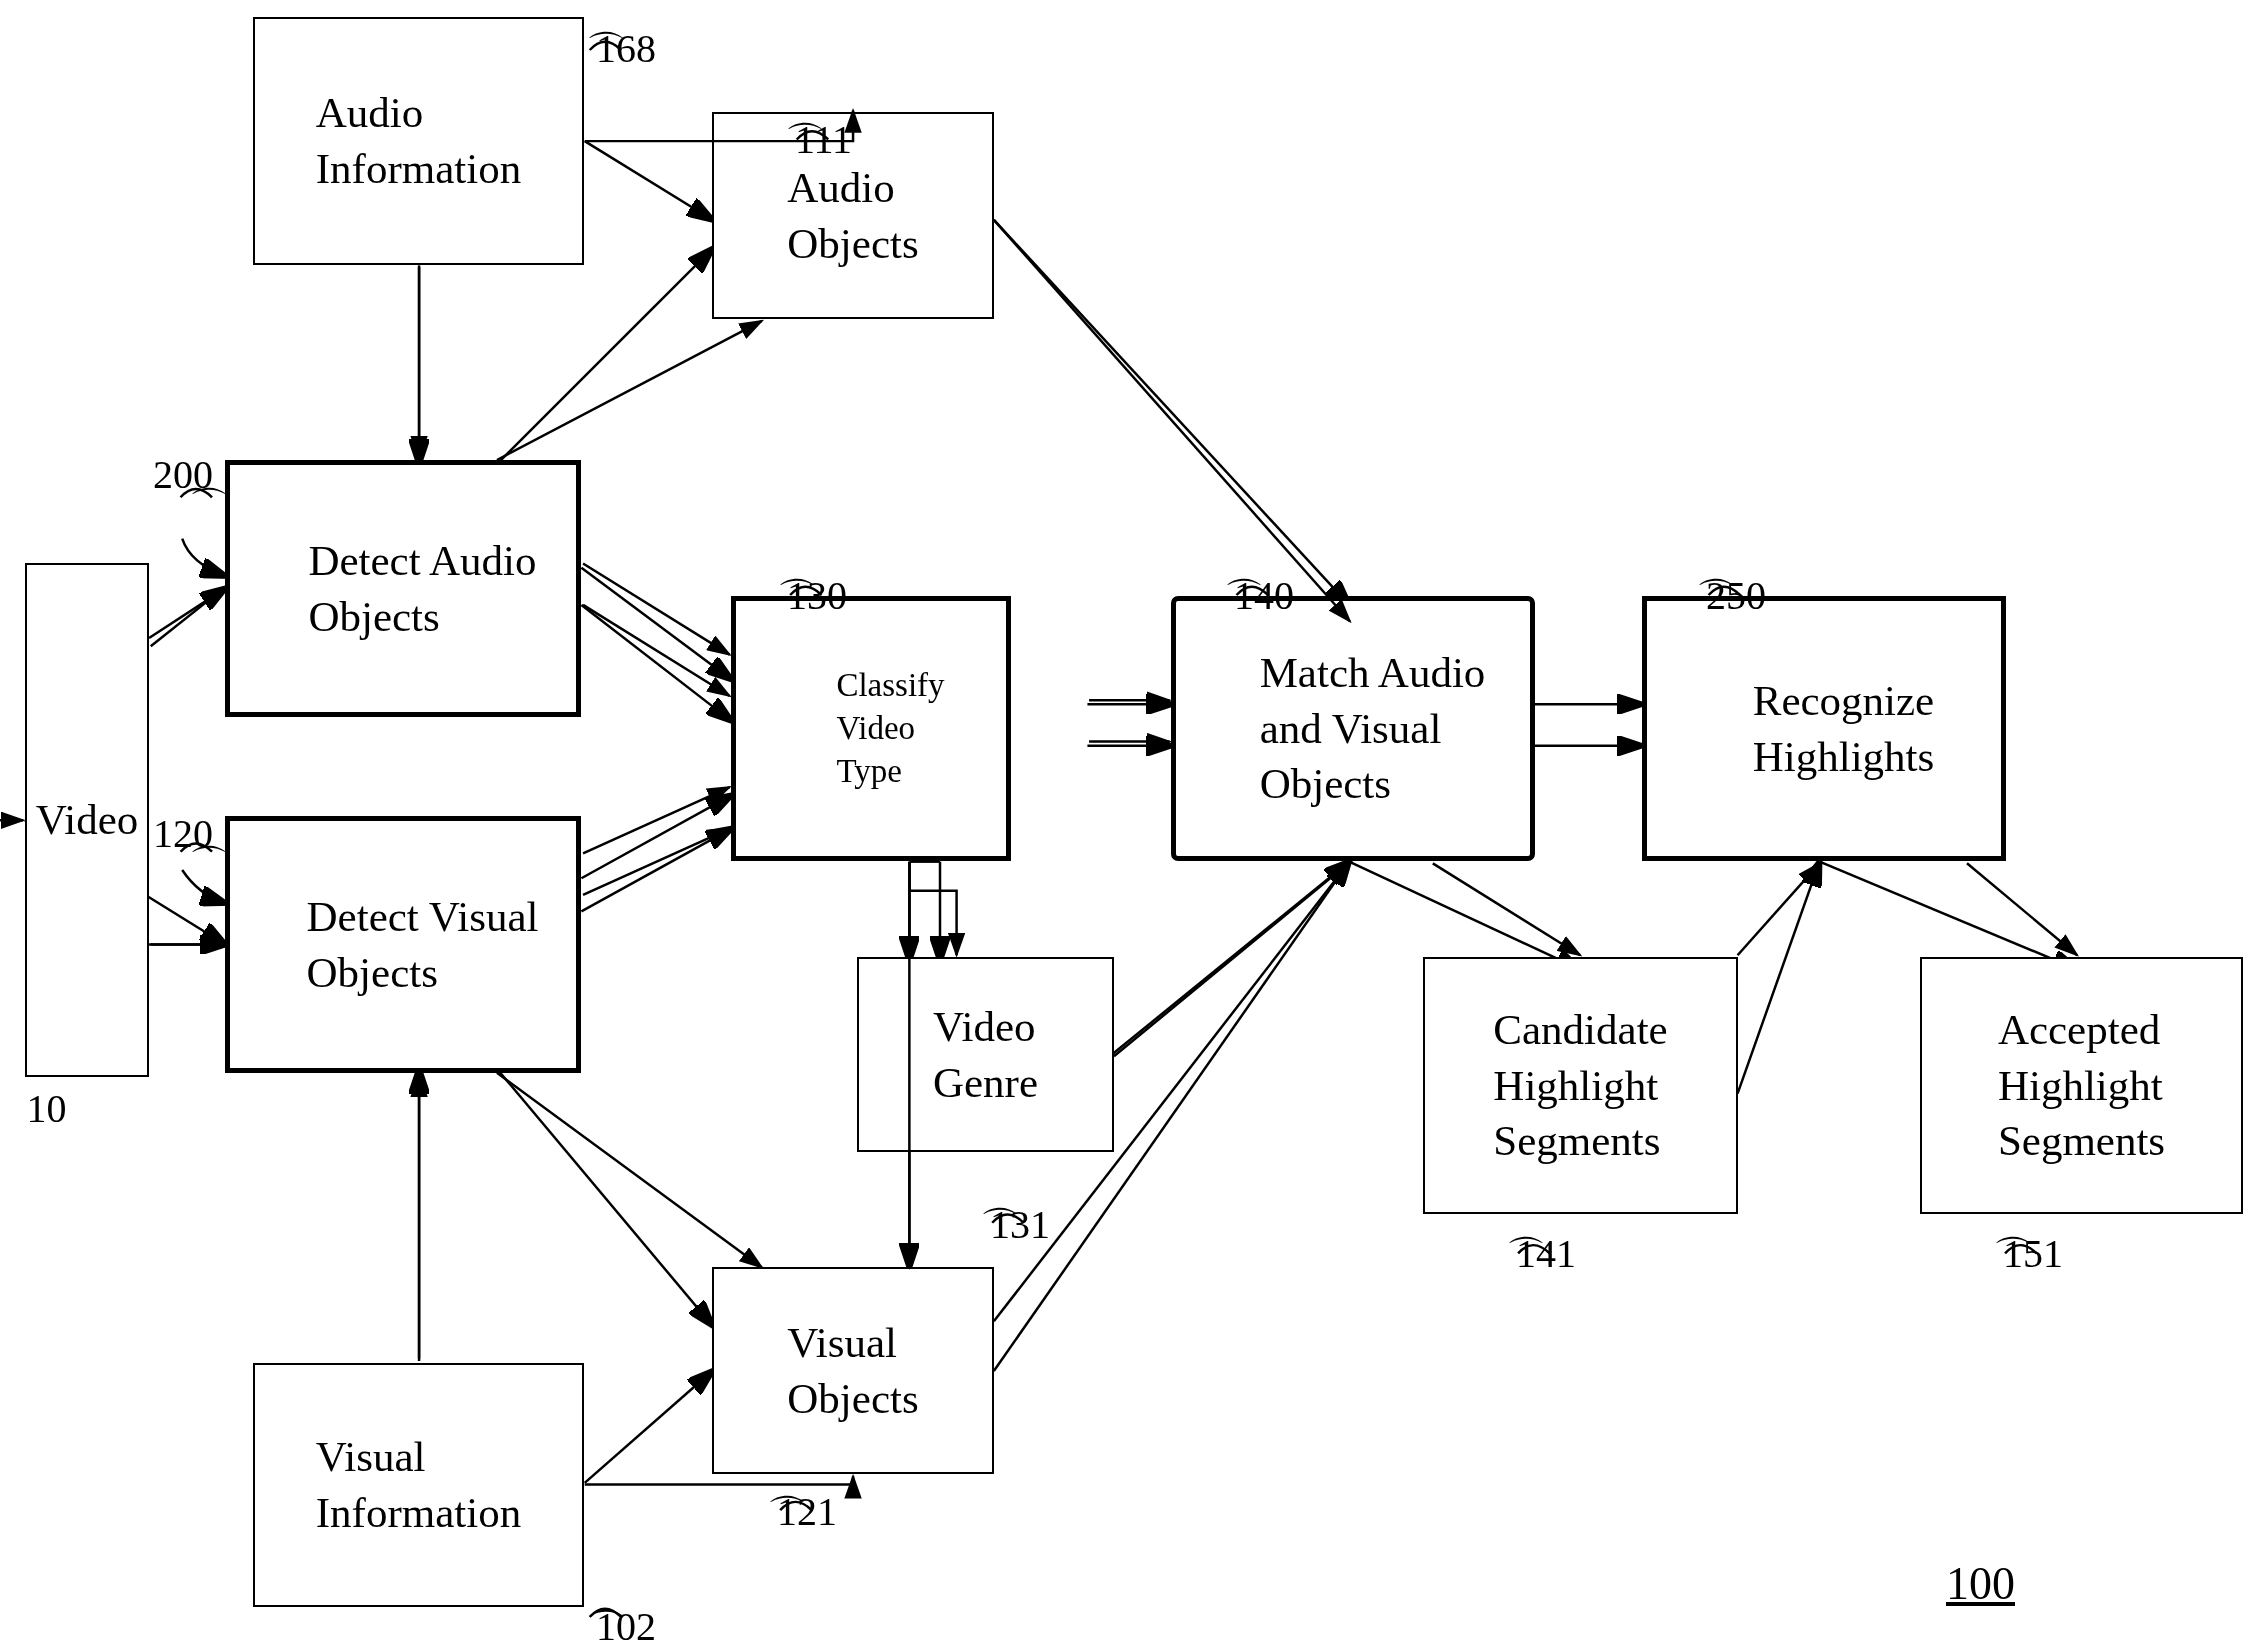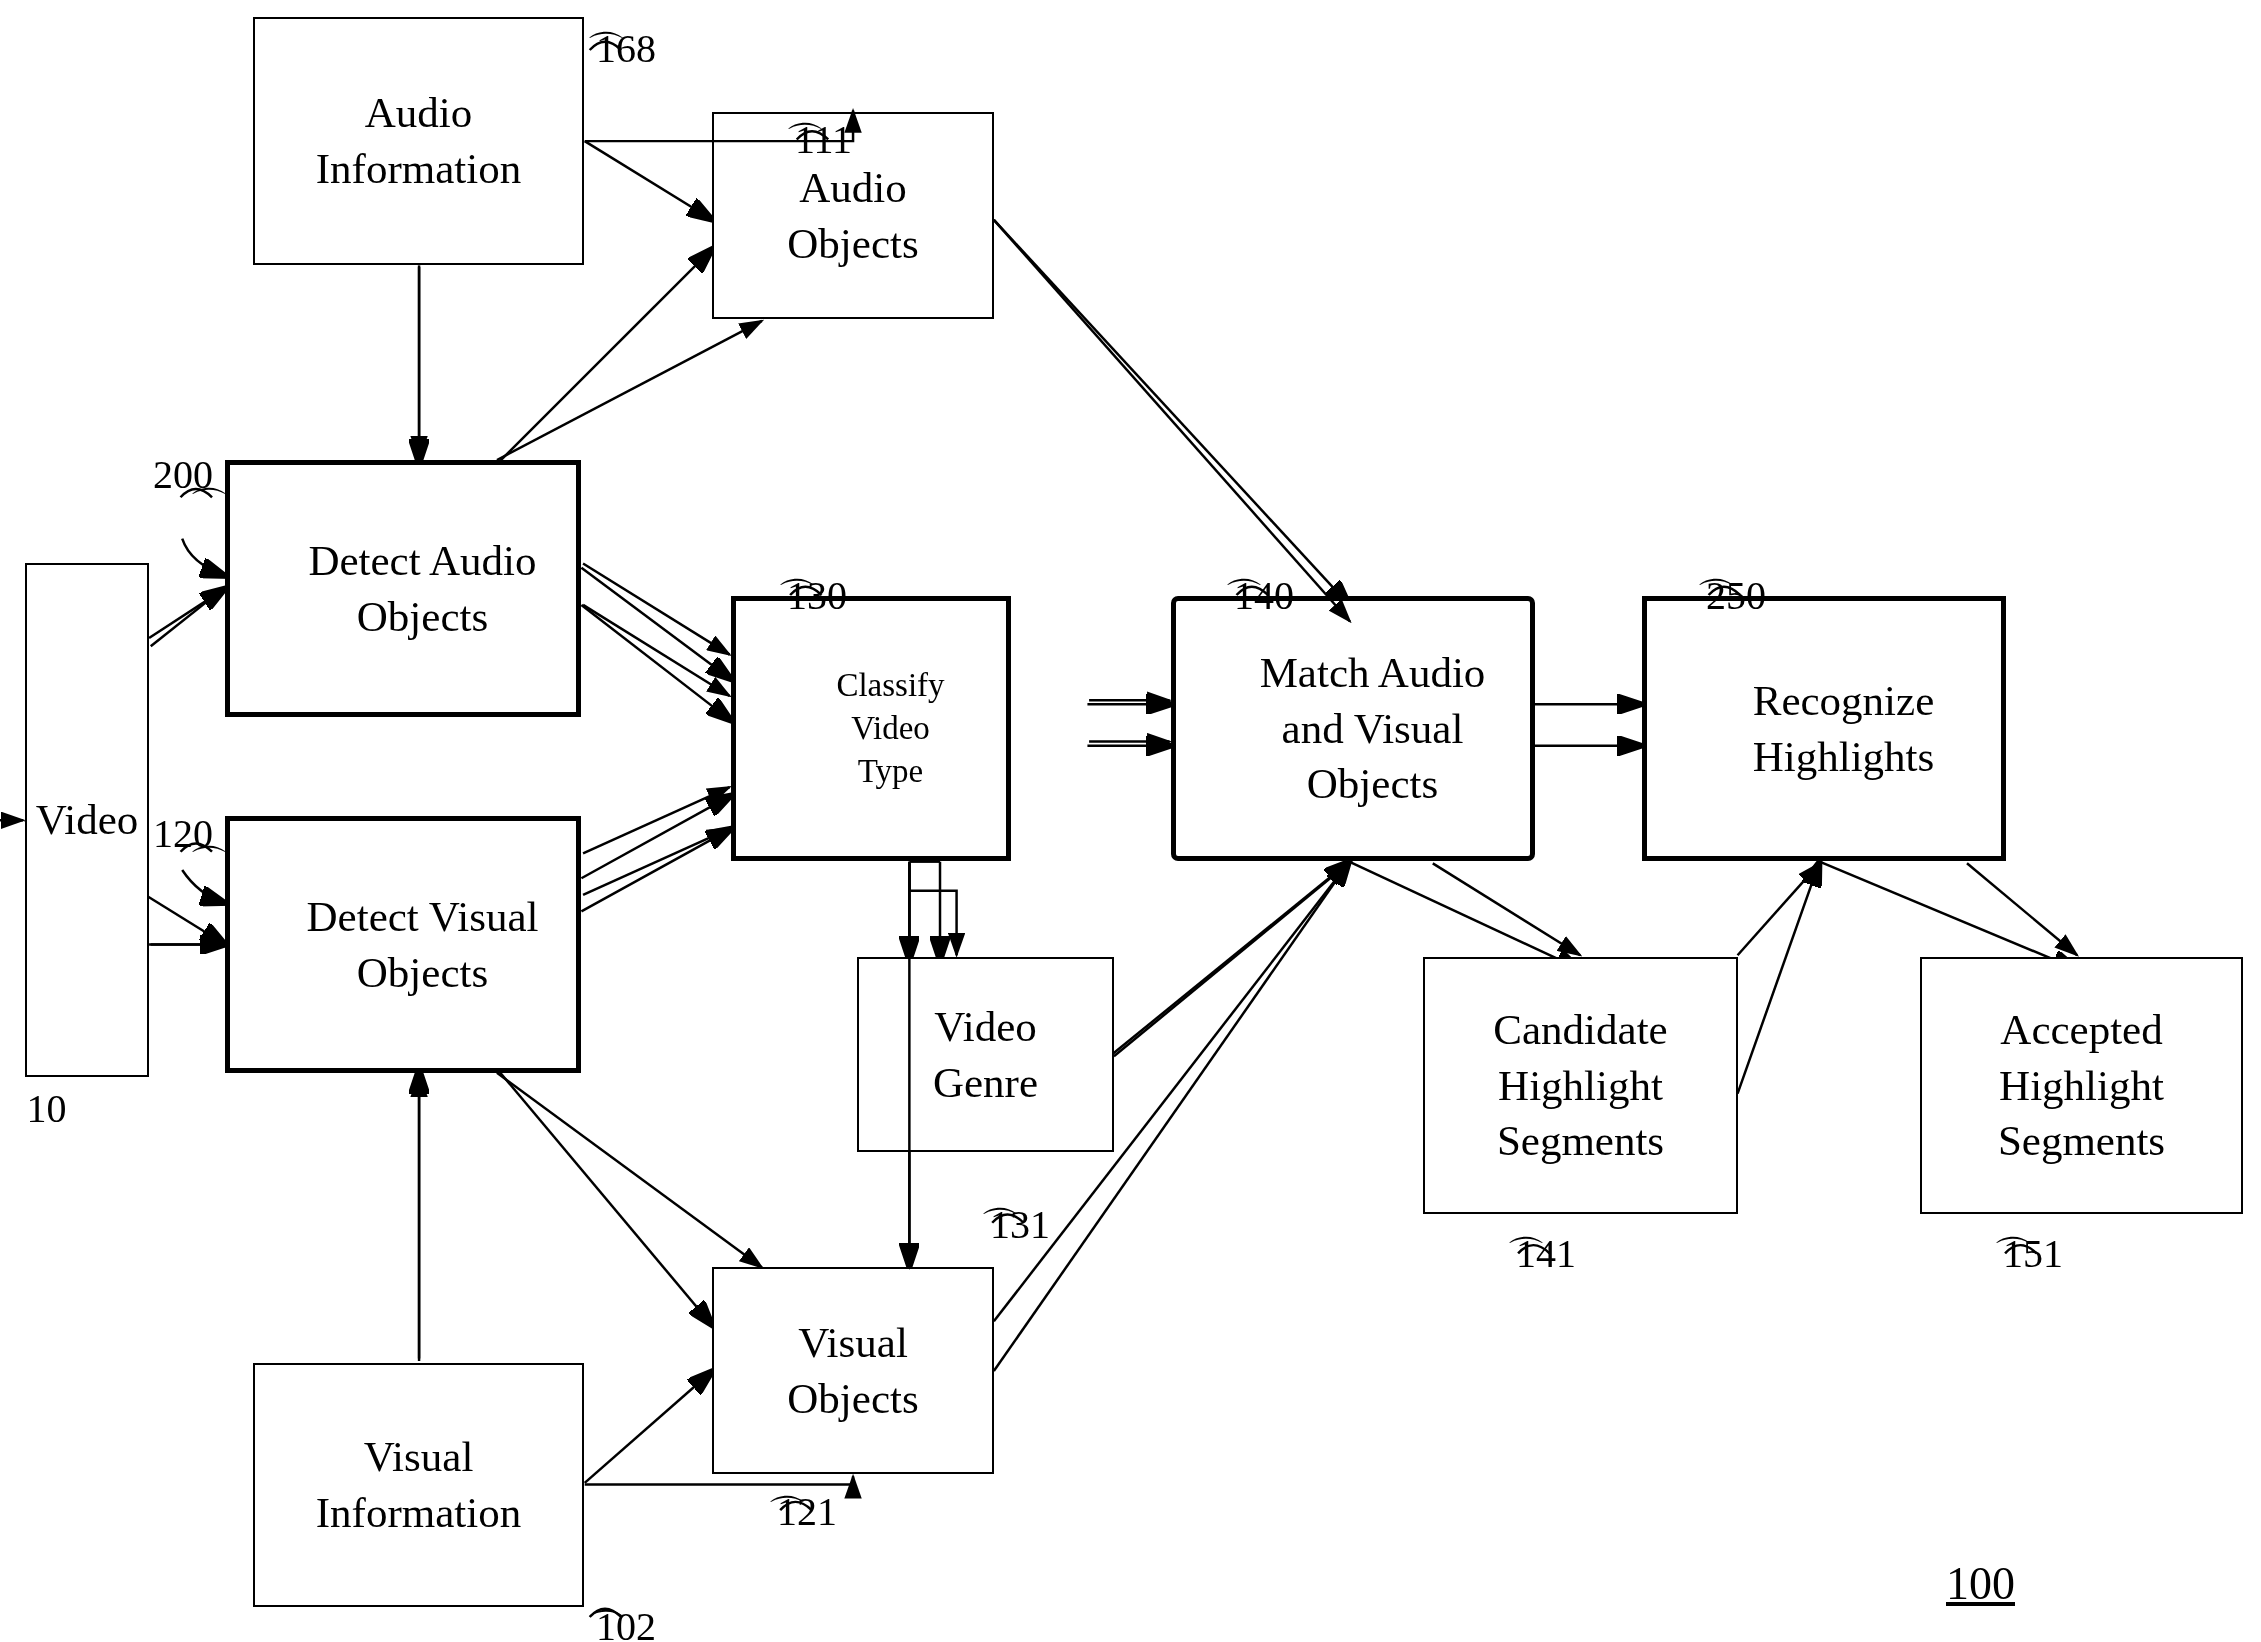--- a/index.html
+++ b/index.html
@@ -19,21 +19,20 @@
       height: 1643px;
     }
 
     .box {
       position: absolute;
       border: 2.5px solid #000;
       background: #fff;
       display: flex;
       align-items: center;
       justify-content: center;
-      text-align: center;
       font-size: 43px;
       line-height: 1.3;
     }
 
     .box-thick {
       border-width: 5px;
       padding-left: 39px;
     }
 
     .box-thin {

